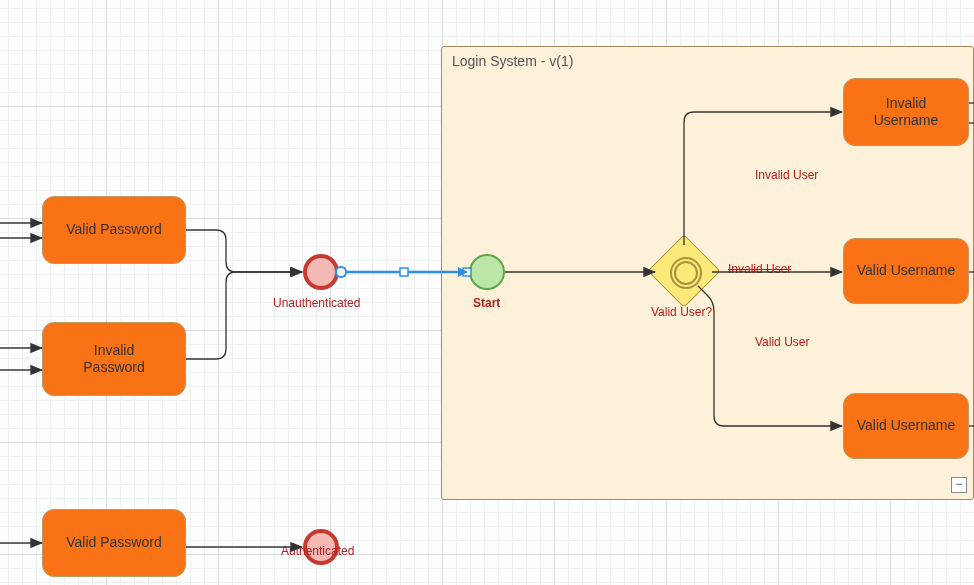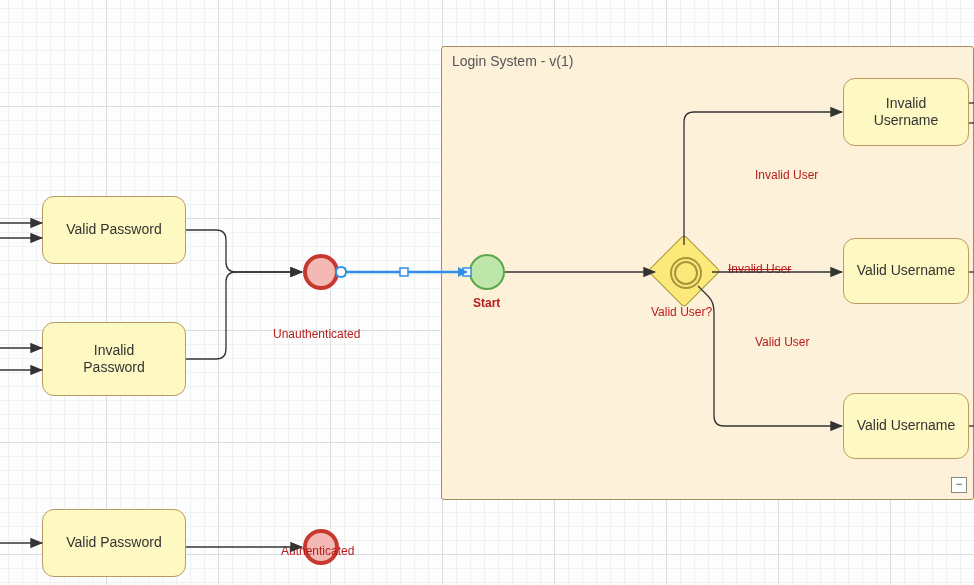--- a/index.html
+++ b/index.html
@@ -8,21 +8,21 @@
   .grid{position:absolute;inset:0;background-color:#fdfdfd;
     background-image:
       linear-gradient(#d9dde0 1px,transparent 1px),
       linear-gradient(90deg,#d9dde0 1px,transparent 1px),
       linear-gradient(#eef1f2 1px,transparent 1px),
       linear-gradient(90deg,#eef1f2 1px,transparent 1px);
     background-size:112px 112px,112px 112px,14px 14px,14px 14px;
     background-position:-6px -6px,-6px -6px,-6px -6px,-6px -6px;}
   .pool{position:absolute;border:1px solid #a38b5f;background:#fdf1d9;border-radius:3px;box-sizing:border-box;}
   .pool-title{position:absolute;top:6px;left:10px;font-size:14px;color:#555;}
-  .task{position:absolute;box-sizing:border-box;border:1px solid #b99b63;background:#fef9c3;border-radius:12px;display:flex;align-items:center;justify-content:center;text-align:center;font-size:14px;color:#333;line-height:1.25;padding:4px;}
+  .task{position:absolute;box-sizing:border-box;border:1px solid #b99b63;background:#f97316;border-radius:12px;display:flex;align-items:center;justify-content:center;text-align:center;font-size:14px;color:#333;line-height:1.25;padding:4px;}
   .end-event{position:absolute;width:36px;height:36px;border:4px solid #c7382e;border-radius:50%;background:#f4b9b5;box-sizing:border-box;}
   .start-event{position:absolute;width:36px;height:36px;border:2px solid #5aa84b;border-radius:50%;background:#bde6a8;box-sizing:border-box;}
   .gateway{position:absolute;width:52px;height:52px;}
   .gateway .diamond{position:absolute;inset:0;transform:rotate(45deg);background:#fbe97a;border:1px solid #a8953b;border-radius:4px;}
   .gateway .ring1{position:absolute;left:50%;top:50%;width:28px;height:28px;margin:-14px 0 0 -14px;border:2px solid #a8953b;border-radius:50%;}
   .gateway .ring2{position:absolute;left:50%;top:50%;width:20px;height:20px;margin:-10px 0 0 -10px;border:2px solid #a8953b;border-radius:50%;}
   .lbl{position:absolute;font-size:12px;color:#b91c1c;white-space:nowrap;}
   .collapse{position:absolute;width:14px;height:14px;border:1px solid #888;background:#fff;font-size:12px;line-height:12px;text-align:center;color:#555;}
   svg.flows{position:absolute;inset:0;pointer-events:none;}
   .sel-line{stroke:#2f8fe8;stroke-width:2.5;}
@@ -40,21 +40,21 @@
     <div class="pool-title">Login System - v(1)</div>
     <div class="collapse" style="right:6px;bottom:6px;">−</div>
   </div>
 
   <div class="task" style="left:42px;top:196px;width:144px;height:68px;">Valid Password</div>
   <div class="task" style="left:42px;top:322px;width:144px;height:74px;white-space:pre-line;">Invalid
 Password</div>
   <div class="task" style="left:42px;top:509px;width:144px;height:68px;">Valid Password</div>
 
   <div class="end-event" style="left:303px;top:254px;"></div>
-  <div class="lbl" style="left:273px;top:296px;margin-top:31px;">Unauthenticated</div>
+  <div class="lbl" style="left:273px;top:296px;">Unauthenticated</div>
 
   <div class="end-event" style="left:303px;top:529px;"></div>
   <div class="lbl" style="left:281px;top:544px;">Authenticated</div>
 
   <div class="start-event" style="left:469px;top:254px;"></div>
   <div class="lbl" style="left:473px;top:296px;font-weight:bold;">Start</div>
 
   <div class="gateway" style="left:658px;top:245px;">
     <div class="diamond"></div>
       <div class="ring1"></div>

